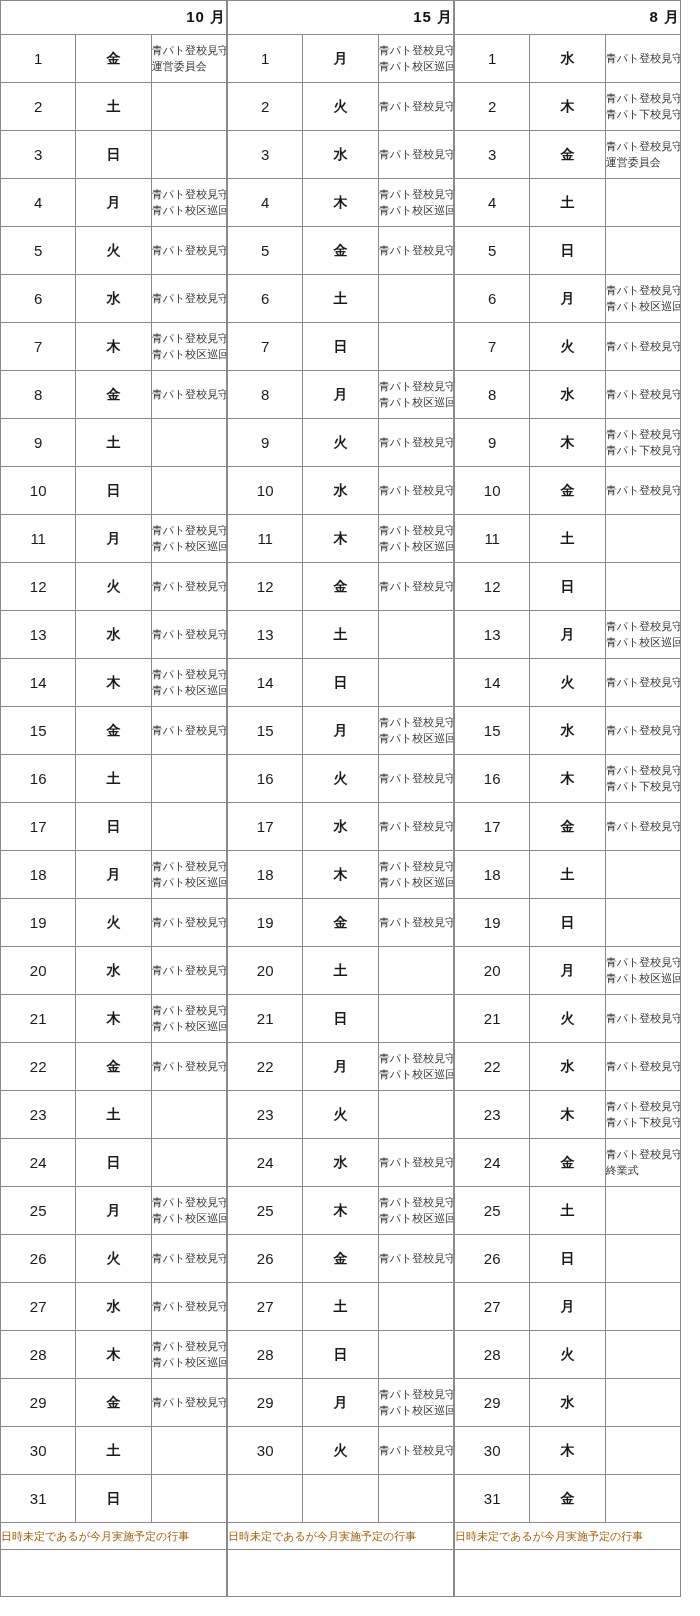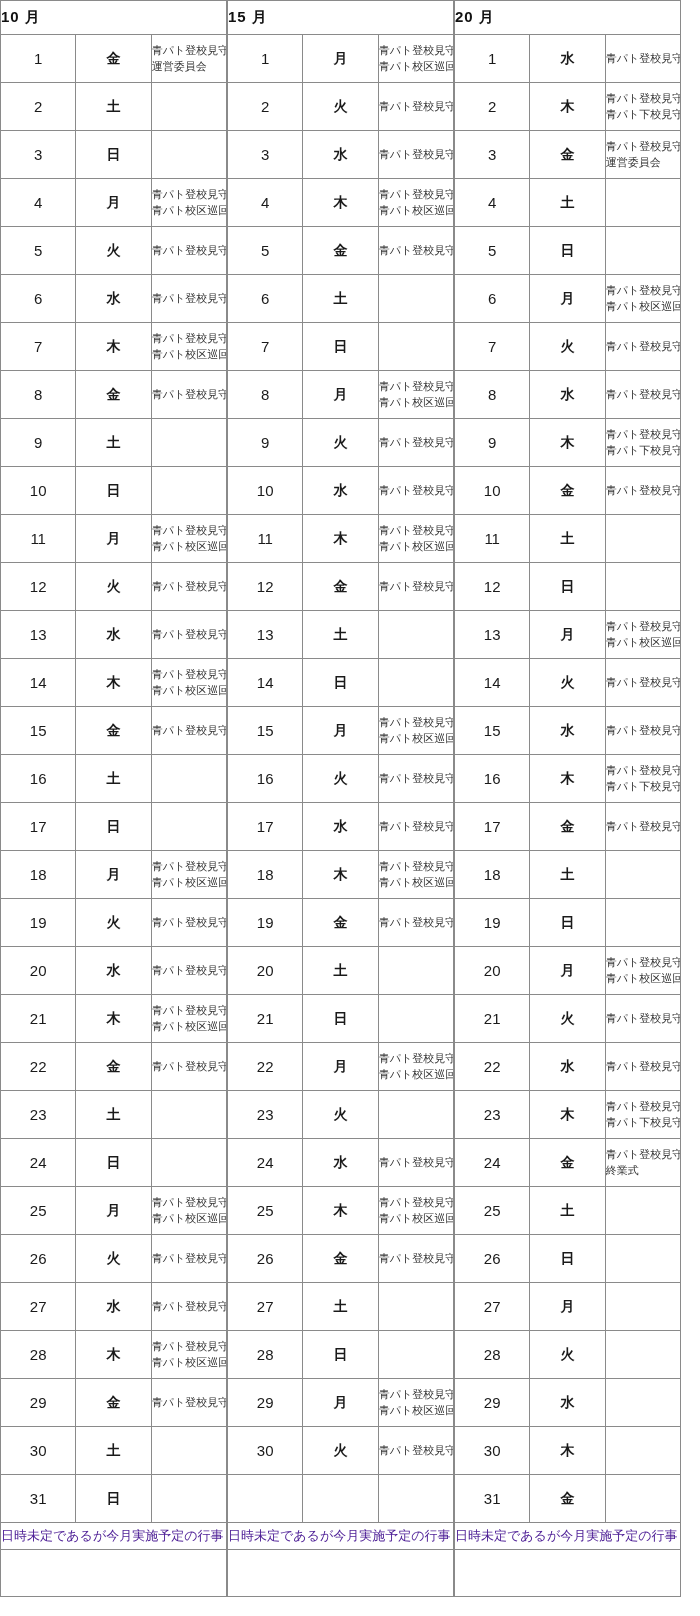--- a/index.html
+++ b/index.html
@@ -23,21 +23,21 @@
   table.month th, table.month td{
     border:1px solid #8a8a8a;
     padding:0;
     vertical-align:middle;
     overflow:hidden;
   }
   th.month-header{
     height:33px;
     font-size:15px;
     font-weight:bold;
-    text-align:left;
+    text-align:right;
     letter-spacing:1px;
     color:#111;
     margin-left:32px;
   }
   td.c-num{
     width:29px;
     height:47px;
     font-size:15px;
     text-align:center;
     color:#1a1a1a;
@@ -59,22 +59,22 @@
   .ev-line{
     line-height:1.45;
     white-space:nowrap;
   }
   .ev-name{
     display:inline-block;
     min-width:95px;
   }
   td.footer-label{
     height:26px;
-    font-size:13px;
-    color:#4c1d95;
+    font-size:11px;
+    color:#a16207;
     padding:1px 1px 1px 2px;
     white-space:nowrap;
   }
   td.footer-empty{
     height:46px;
   }
 </style>
 </head>
 <body>
 
@@ -524,21 +524,21 @@
       </tr>
       <tr>
         <td class="footer-empty" colspan="3"></td>
       </tr>
     </tfoot>
   </table>
 
   <table class="month">
     <thead>
       <tr>
-        <th class="month-header" colspan="3">20 月</th>
+        <th class="month-header" colspan="3">8 月</th>
       </tr>
     </thead>
     <tbody>
         <tr>
           <td class="c-num">1</td>
           <td class="c-wd">水</td>
           <td class="c-ev">
             <div class="ev-line"><span class="ev-name">青パト登校見守り</span></div>
           </td>
         </tr>

